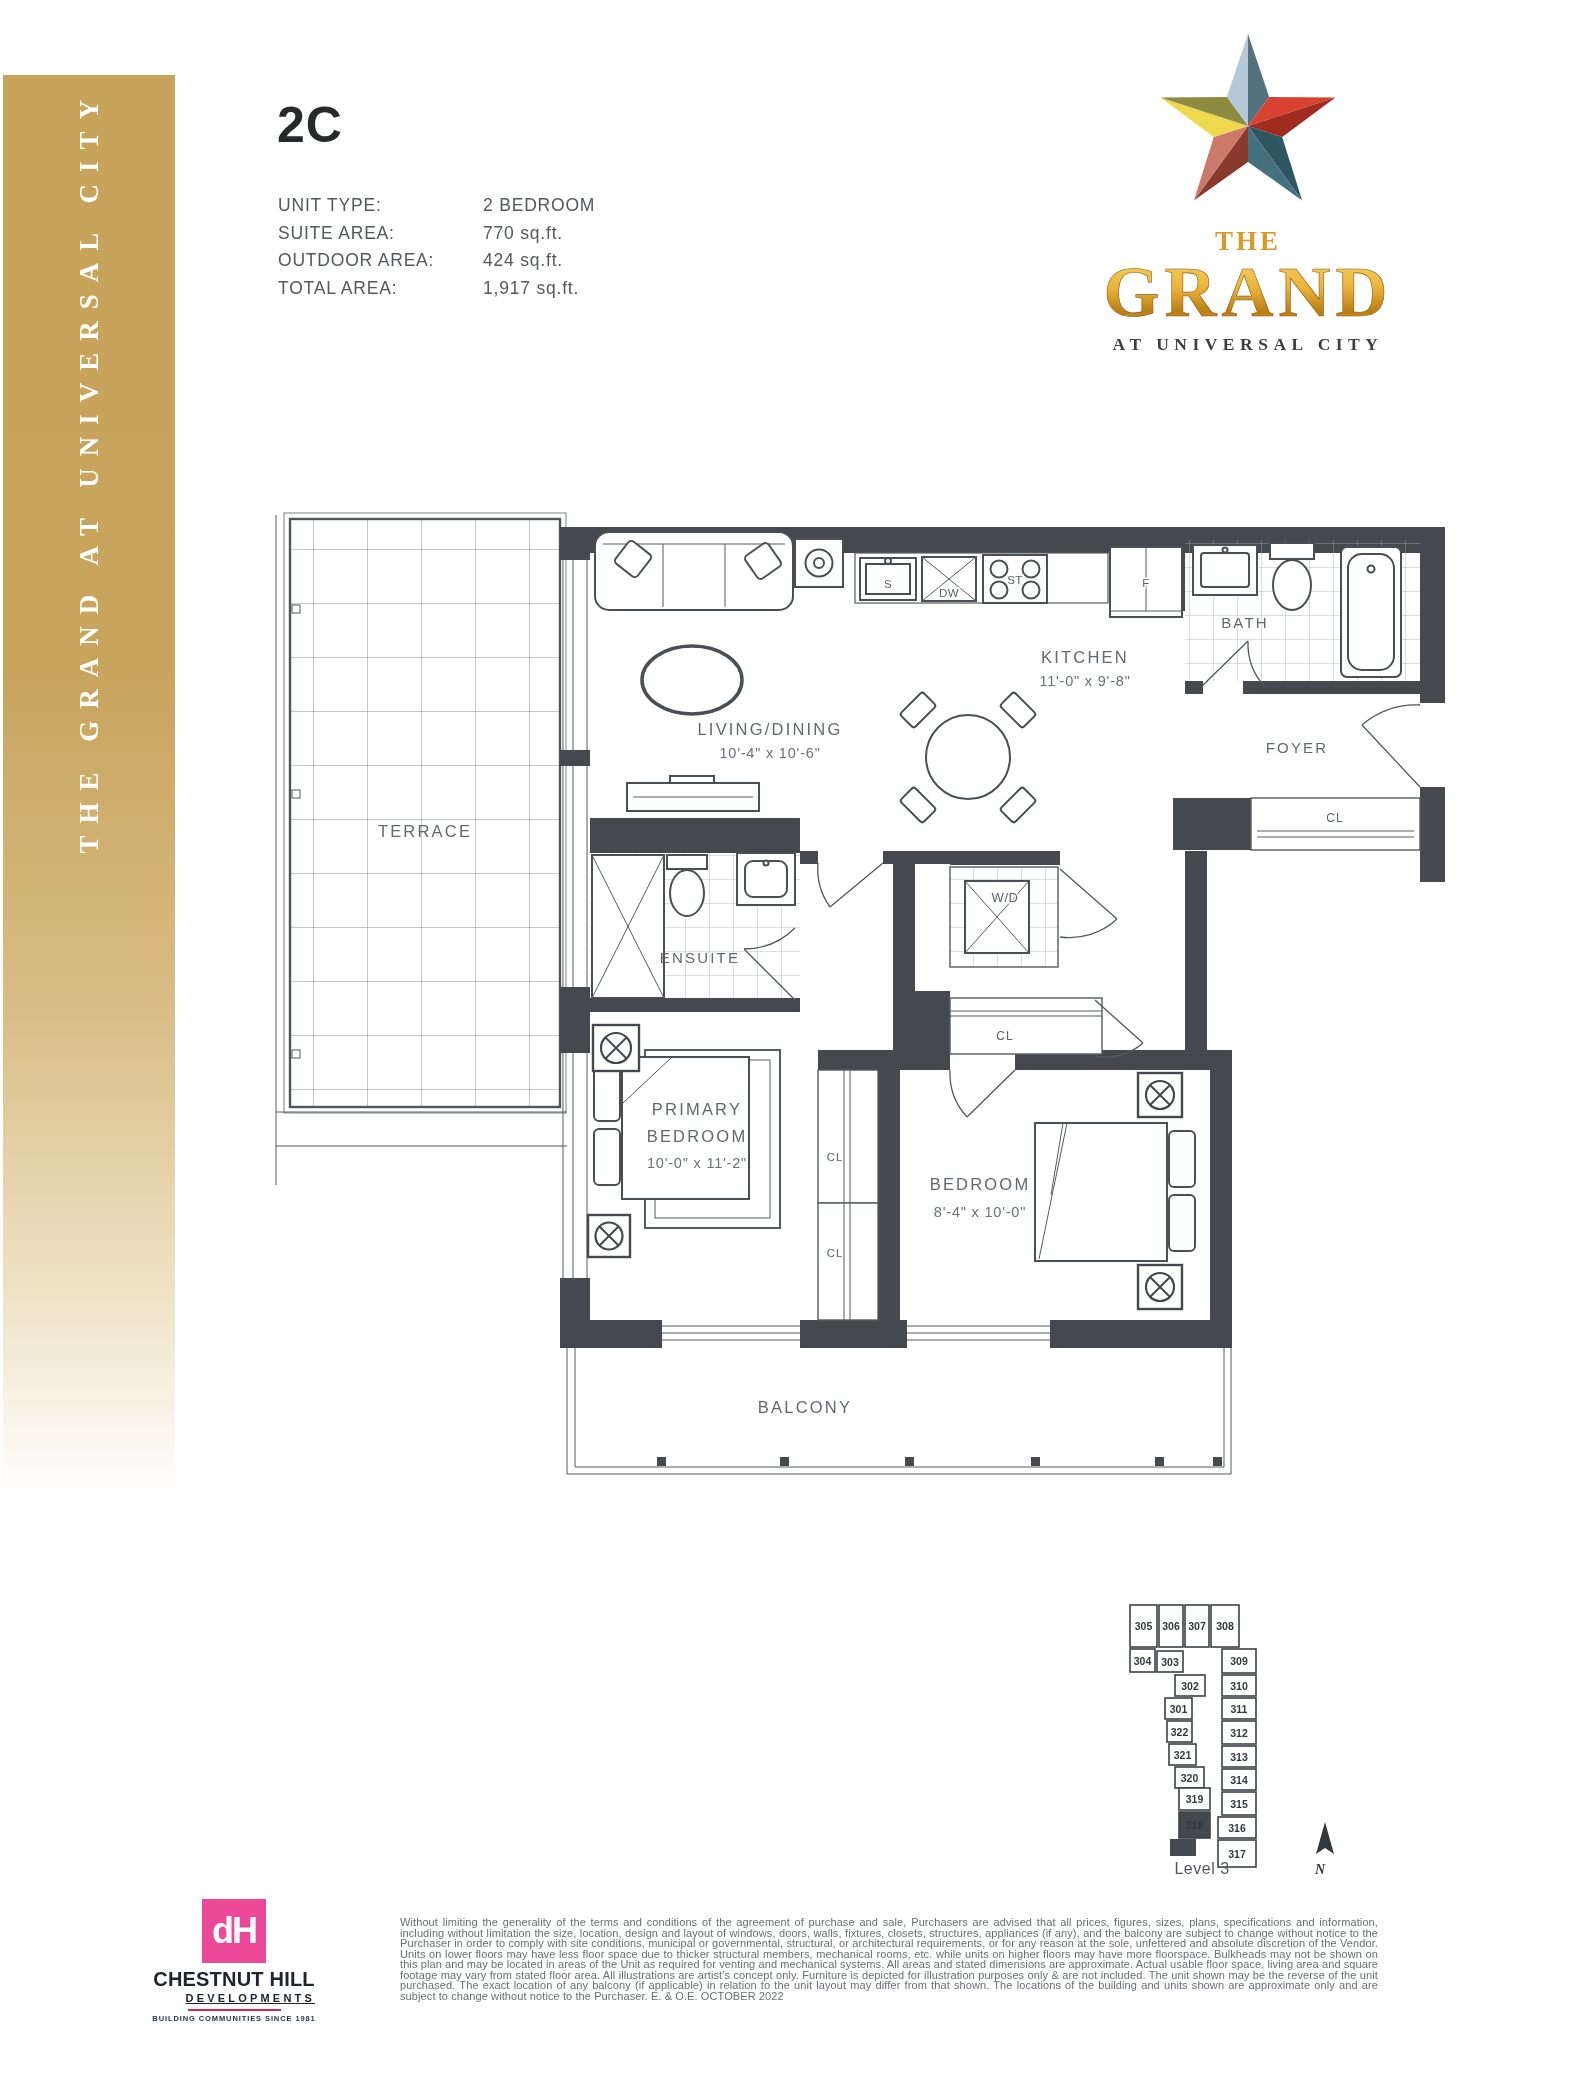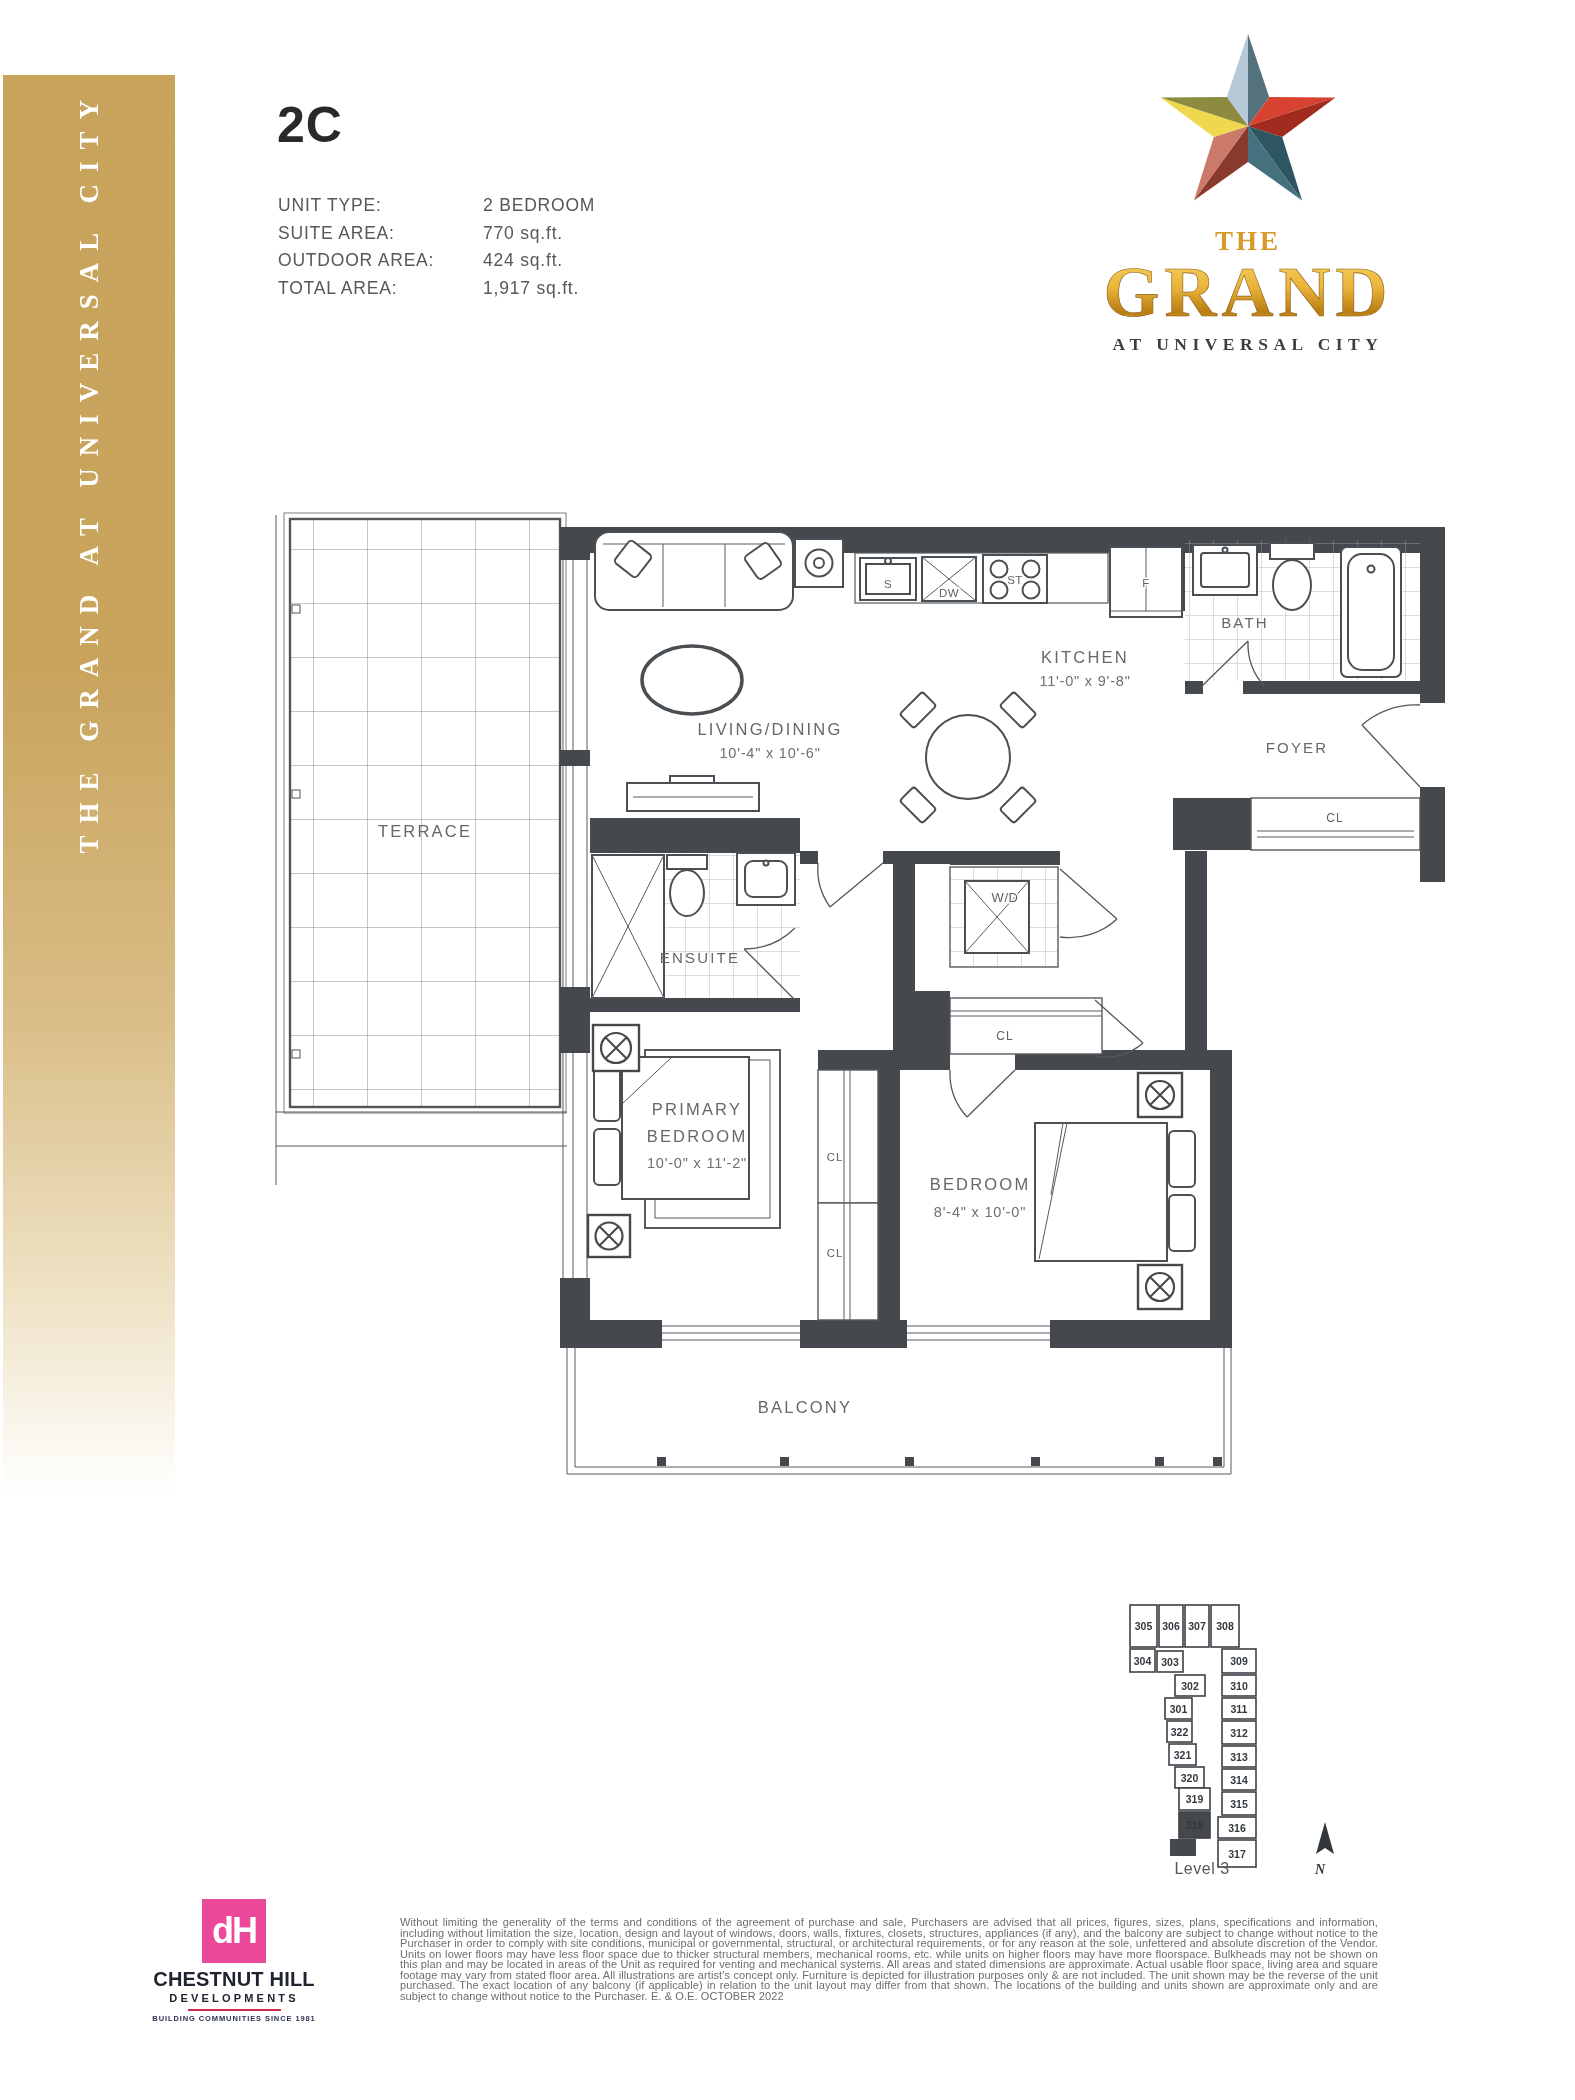--- a/index.html
+++ b/index.html
@@ -37,22 +37,22 @@
   .kp-num{font-size:10.5px;font-weight:700;fill:#33383d;}
   .kp-level{font-size:16px;fill:#55585c;letter-spacing:0.5px;}
   .kp-n{font-size:14px;font-weight:700;font-style:italic;fill:#33383d;font-family:"Liberation Serif",serif;}
   
   .dev-square{position:absolute;left:202px;top:1899px;width:64px;height:64px;background:#ec4899;
     display:flex;align-items:center;justify-content:center;}
   .dev-monogram{color:#fff;font-size:36px;font-weight:800;letter-spacing:-2px;
     font-family:"Liberation Sans",sans-serif;}
   .dev-name{position:absolute;left:153px;top:1968px;width:162px;text-align:center;
     font-size:20px;font-weight:700;color:#20242f;letter-spacing:0.2px;}
-  .dev-division{position:absolute;left:153px;top:1992px;width:162px;text-align:center;
-    font-size:11px;font-weight:700;color:#20242f;letter-spacing:3.2px;}
+  .dev-division{position:absolute;left:153px;top:1992px;width:162px;text-align:right;
+    font-size:11px;font-weight:700;color:#20242f;letter-spacing:3.2px;text-decoration:underline;}
   .dev-underline{position:absolute;left:188px;top:2009px;width:93px;height:2px;background:#cf2848;}
   .dev-tagline{position:absolute;left:143px;top:2014px;width:182px;text-align:center;
     font-size:7.5px;font-weight:700;color:#2c3152;letter-spacing:0.9px;}
   
   .disclaimer{position:absolute;left:400px;top:1906px;width:978px;
     font-size:11px;line-height:10.5px;color:#696e73;text-align:justify;letter-spacing:0.1px;margin-top:11px;}
 </style>
 </head>
 <body>
 

